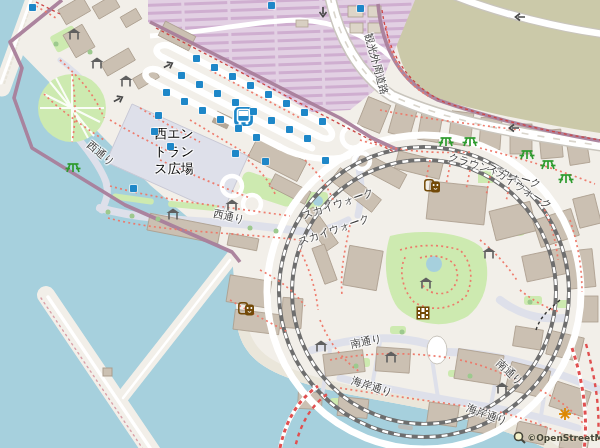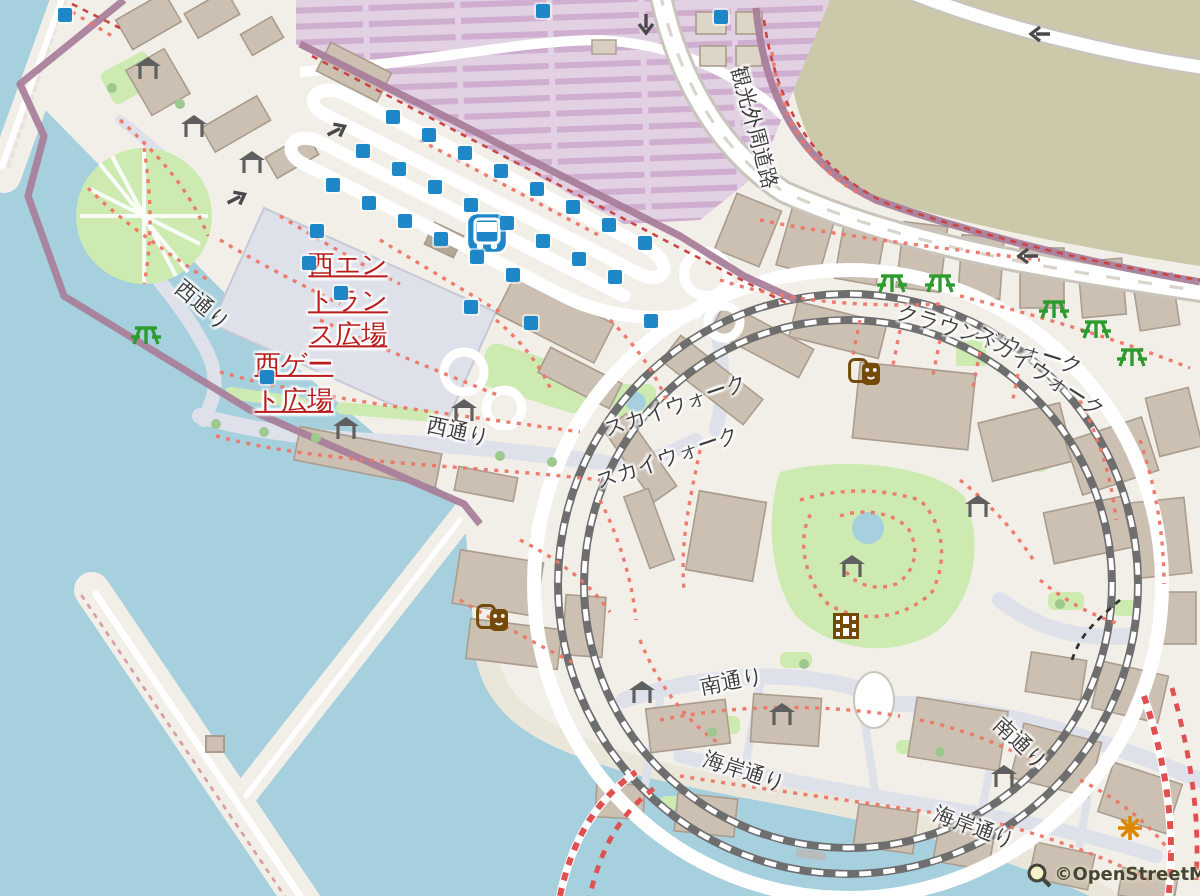--- a/index.html
+++ b/index.html
@@ -2,21 +2,21 @@
 <html><head>
 <meta charset="utf-8">
 <style>
   html,body{margin:0;padding:0;}
   #map{position:relative;width:600px;height:448px;overflow:hidden;background:#a6d0dd;
        font-family:"DejaVu Sans","Liberation Sans",sans-serif;}
   #basemap{position:absolute;left:0;top:0;}
   #overlay{position:absolute;left:0;top:0;width:600px;height:448px;}
   .maplabel{position:absolute;color:#222;white-space:pre;text-align:center;line-height:1.35;
     text-shadow:0 0 2px #fff,0 0 2px #fff,1px 1px 1px #fff,-1px -1px 1px #fff,1px -1px 1px #fff,-1px 1px 1px #fff;}
-  .place{font-size:13px;color:#b91c1c;text-decoration:underline;}
+  .place{font-size:13px;color:#000000;}
   .street{font-size:10.5px;color:#3c3c3c;}
   .icon{position:absolute;}
   .busstop{position:absolute;width:7px;height:7px;background:#1e87c8;border-radius:1px;box-shadow:0 0 0 1px rgba(255,255,255,.55);}
   .arrow{position:absolute;}
   #watermark{position:absolute;right:-16px;bottom:4px;font-size:9px;font-weight:bold;color:#45453a;
     display:flex;align-items:center;gap:1px;text-shadow:0 0 2px #f5f2c9;}
 </style>
 </head>
 <body>
 
@@ -239,22 +239,20 @@
         <circle cx="56" cy="44" r="2.5"></circle>
     </g>
 
     <rect x="398" y="425" width="15" height="4.5" rx="2" fill="#b9bcba" transform="rotate(8 405 427)"></rect>
   </svg>
 
   <div id="overlay">
       <div class="maplabel place" style="left: 174px; top: 151px; transform: translate(-50%, -50%) rotate(0deg);">西エン
 トラン
 ス広場</div>
-      <div class="maplabel place" style="left: 147px; top: 192px; transform: translate(-50%, -50%) rotate(0deg);">西ゲー
-ト広場</div>
       <div class="maplabel street" style="left: 101px; top: 153px; transform: translate(-50%, -50%) rotate(40deg);">西通り</div>
       <div class="maplabel street" style="left: 229px; top: 216px; transform: translate(-50%, -50%) rotate(12deg);">西通り</div>
       <div class="maplabel street" style="left: 377px; top: 64px; transform: translate(-50%, -50%) rotate(75deg);">観光外周道路</div>
       <div class="maplabel street" style="left: 495px; top: 170px; transform: translate(-50%, -50%) rotate(17deg);">クラウンドウォーク</div>
       <div class="maplabel street" style="left: 338px; top: 203px; transform: translate(-50%, -50%) rotate(-19deg);">スカイウォーク</div>
       <div class="maplabel street" style="left: 334px; top: 229px; transform: translate(-50%, -50%) rotate(-19deg);">スカイウォーク</div>
       <div class="maplabel street" style="left: 520px; top: 186px; transform: translate(-50%, -50%) rotate(33deg);">スカイウォーク</div>
       <div class="maplabel street" style="left: 366px; top: 341px; transform: translate(-50%, -50%) rotate(-11deg);">南通り</div>
       <div class="maplabel street" style="left: 510px; top: 372px; transform: translate(-50%, -50%) rotate(43deg);">南通り</div>
       <div class="maplabel street" style="left: 372px; top: 386px; transform: translate(-50%, -50%) rotate(18deg);">海岸通り</div>

